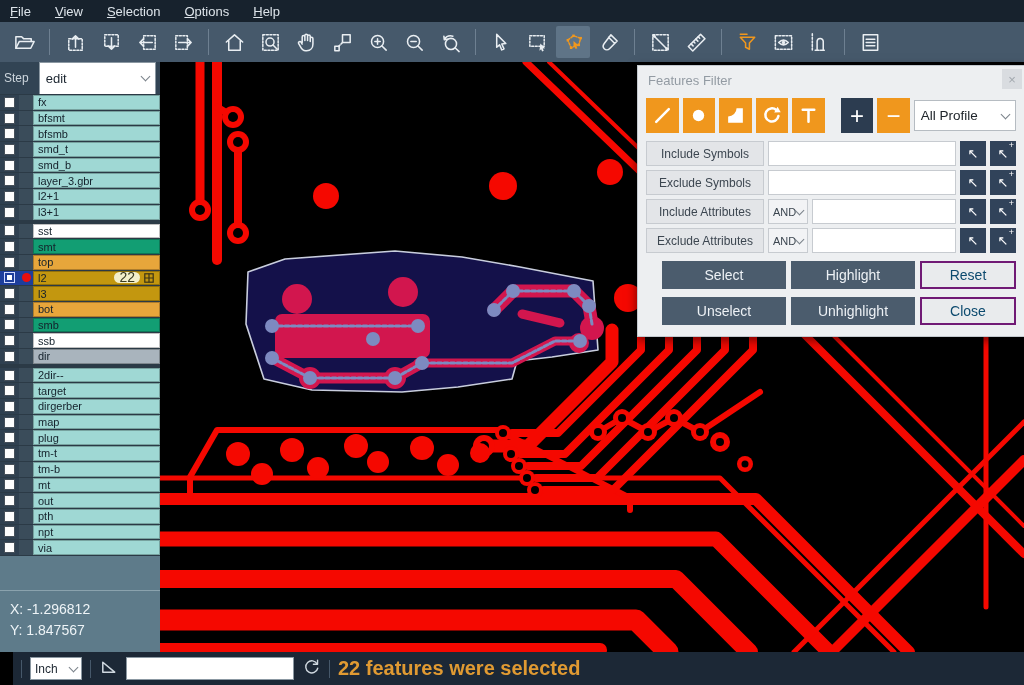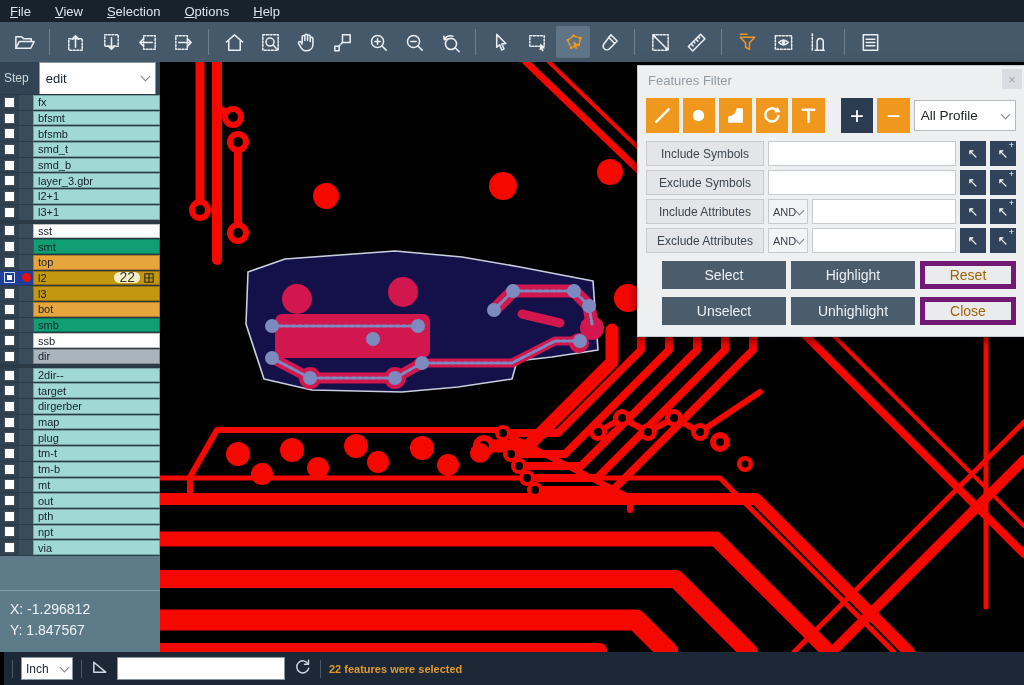--- a/index.html
+++ b/index.html
@@ -84,31 +84,31 @@
   .and-select{width:40px;height:25px;background:#f2f3f5;border:1px solid #c7cbd0;display:flex;align-items:center;
               padding:0 4px;font-size:11px;color:#3c4650;box-sizing:border-box;}
   .filter-input{flex:1;height:25px;background:#fff;border:1px solid #c7cbd0;box-sizing:border-box;
                 font-family:inherit;font-size:12px;padding:0 4px;min-width:20px;}
   .arrow-btn{width:26px;height:25px;background:#31435a;color:#fff;display:flex;align-items:center;
              justify-content:center;font-size:13px;position:relative;flex:0 0 auto;}
   .arrow-btn .plus-mark{position:absolute;top:-1px;right:2px;font-size:9px;}
   .action-grid{display:grid;grid-template-columns:124px 124px 1fr;gap:5px;margin:8px 8px 0 24px;}
   .act-btn{height:28px;display:flex;align-items:center;justify-content:center;font-size:14px;}
   .act-dark{background:var(--c-panel-button);color:#edf1f5;}
-  .act-light{background:#e9ebed;border:5px solid #701a75;color:#a16207;box-sizing:border-box;}
+  .act-light{background:#e9ebed;border:2px solid #701a75;color:#0c4a6e;box-sizing:border-box;}
   
-  .statusbar{position:absolute;left:4px;right:0;bottom:0;height:33px;background:var(--c-status-bar);
+  .statusbar{position:absolute;left:13px;right:0;bottom:0;height:33px;background:var(--c-status-bar);
              display:flex;align-items:center;color:#cfd8df;padding:0 8px;gap:8px;}
   .sb-sep{width:1px;height:18px;background:#46586a;flex:0 0 auto;}
   .unit-select{width:52px;height:23px;background:#fff;border:1px solid #8b98a2;display:flex;align-items:center;
                padding:0 4px;font-size:12px;color:#1c2630;box-sizing:border-box;}
   .sb-icon svg{stroke:#cfd8df;fill:none;stroke-width:1.6;stroke-linecap:round;stroke-linejoin:round;}
   .cmd-input{width:168px;height:23px;background:#fff;border:1px solid #8b98a2;box-sizing:border-box;
              font-family:inherit;font-size:12px;padding:0 4px;}
-  .sb-message{color:var(--c-status-text);font-size:11px;font-weight:bold;}
+  .sb-message{color:var(--c-status-text);font-size:20px;font-weight:bold;}
 </style>
 </head>
 <body>
 
 <div id="app" style="--c-menu-bar: #17222d; --c-toolbar: #46596b; --c-canvas: #000000; --c-trace-red: #f50800; --c-selected-feature: #d2164e; --c-selection-hatch: #7d8ac0; --c-selection-fill: #14114a; --c-selection-outline: #c9cede; --c-accent-orange: #f0971d; --c-dialog-bg: #edeff1; --c-dark-button: #2c3c50; --c-panel-button: #4b5c6d; --c-row-teal: #9fd8d4; --c-row-white: #ffffff; --c-row-green: #129e73; --c-row-amber: #e7a63b; --c-row-gold: #c3970f; --c-row-gray: #a9b4bd; --c-sidebar-bg: #5e7b8a; --c-status-bar: #1c2836; --c-status-text: #e09a32; --c-indicator-red: #e80f0f;">
 
   <div class="menu-bar" id="menu-bar">
       <span class="menu-item"><span class="accel">F</span>ile</span>
       <span class="menu-item"><span class="accel">V</span>iew</span>
       <span class="menu-item"><span class="accel">S</span>election</span>

